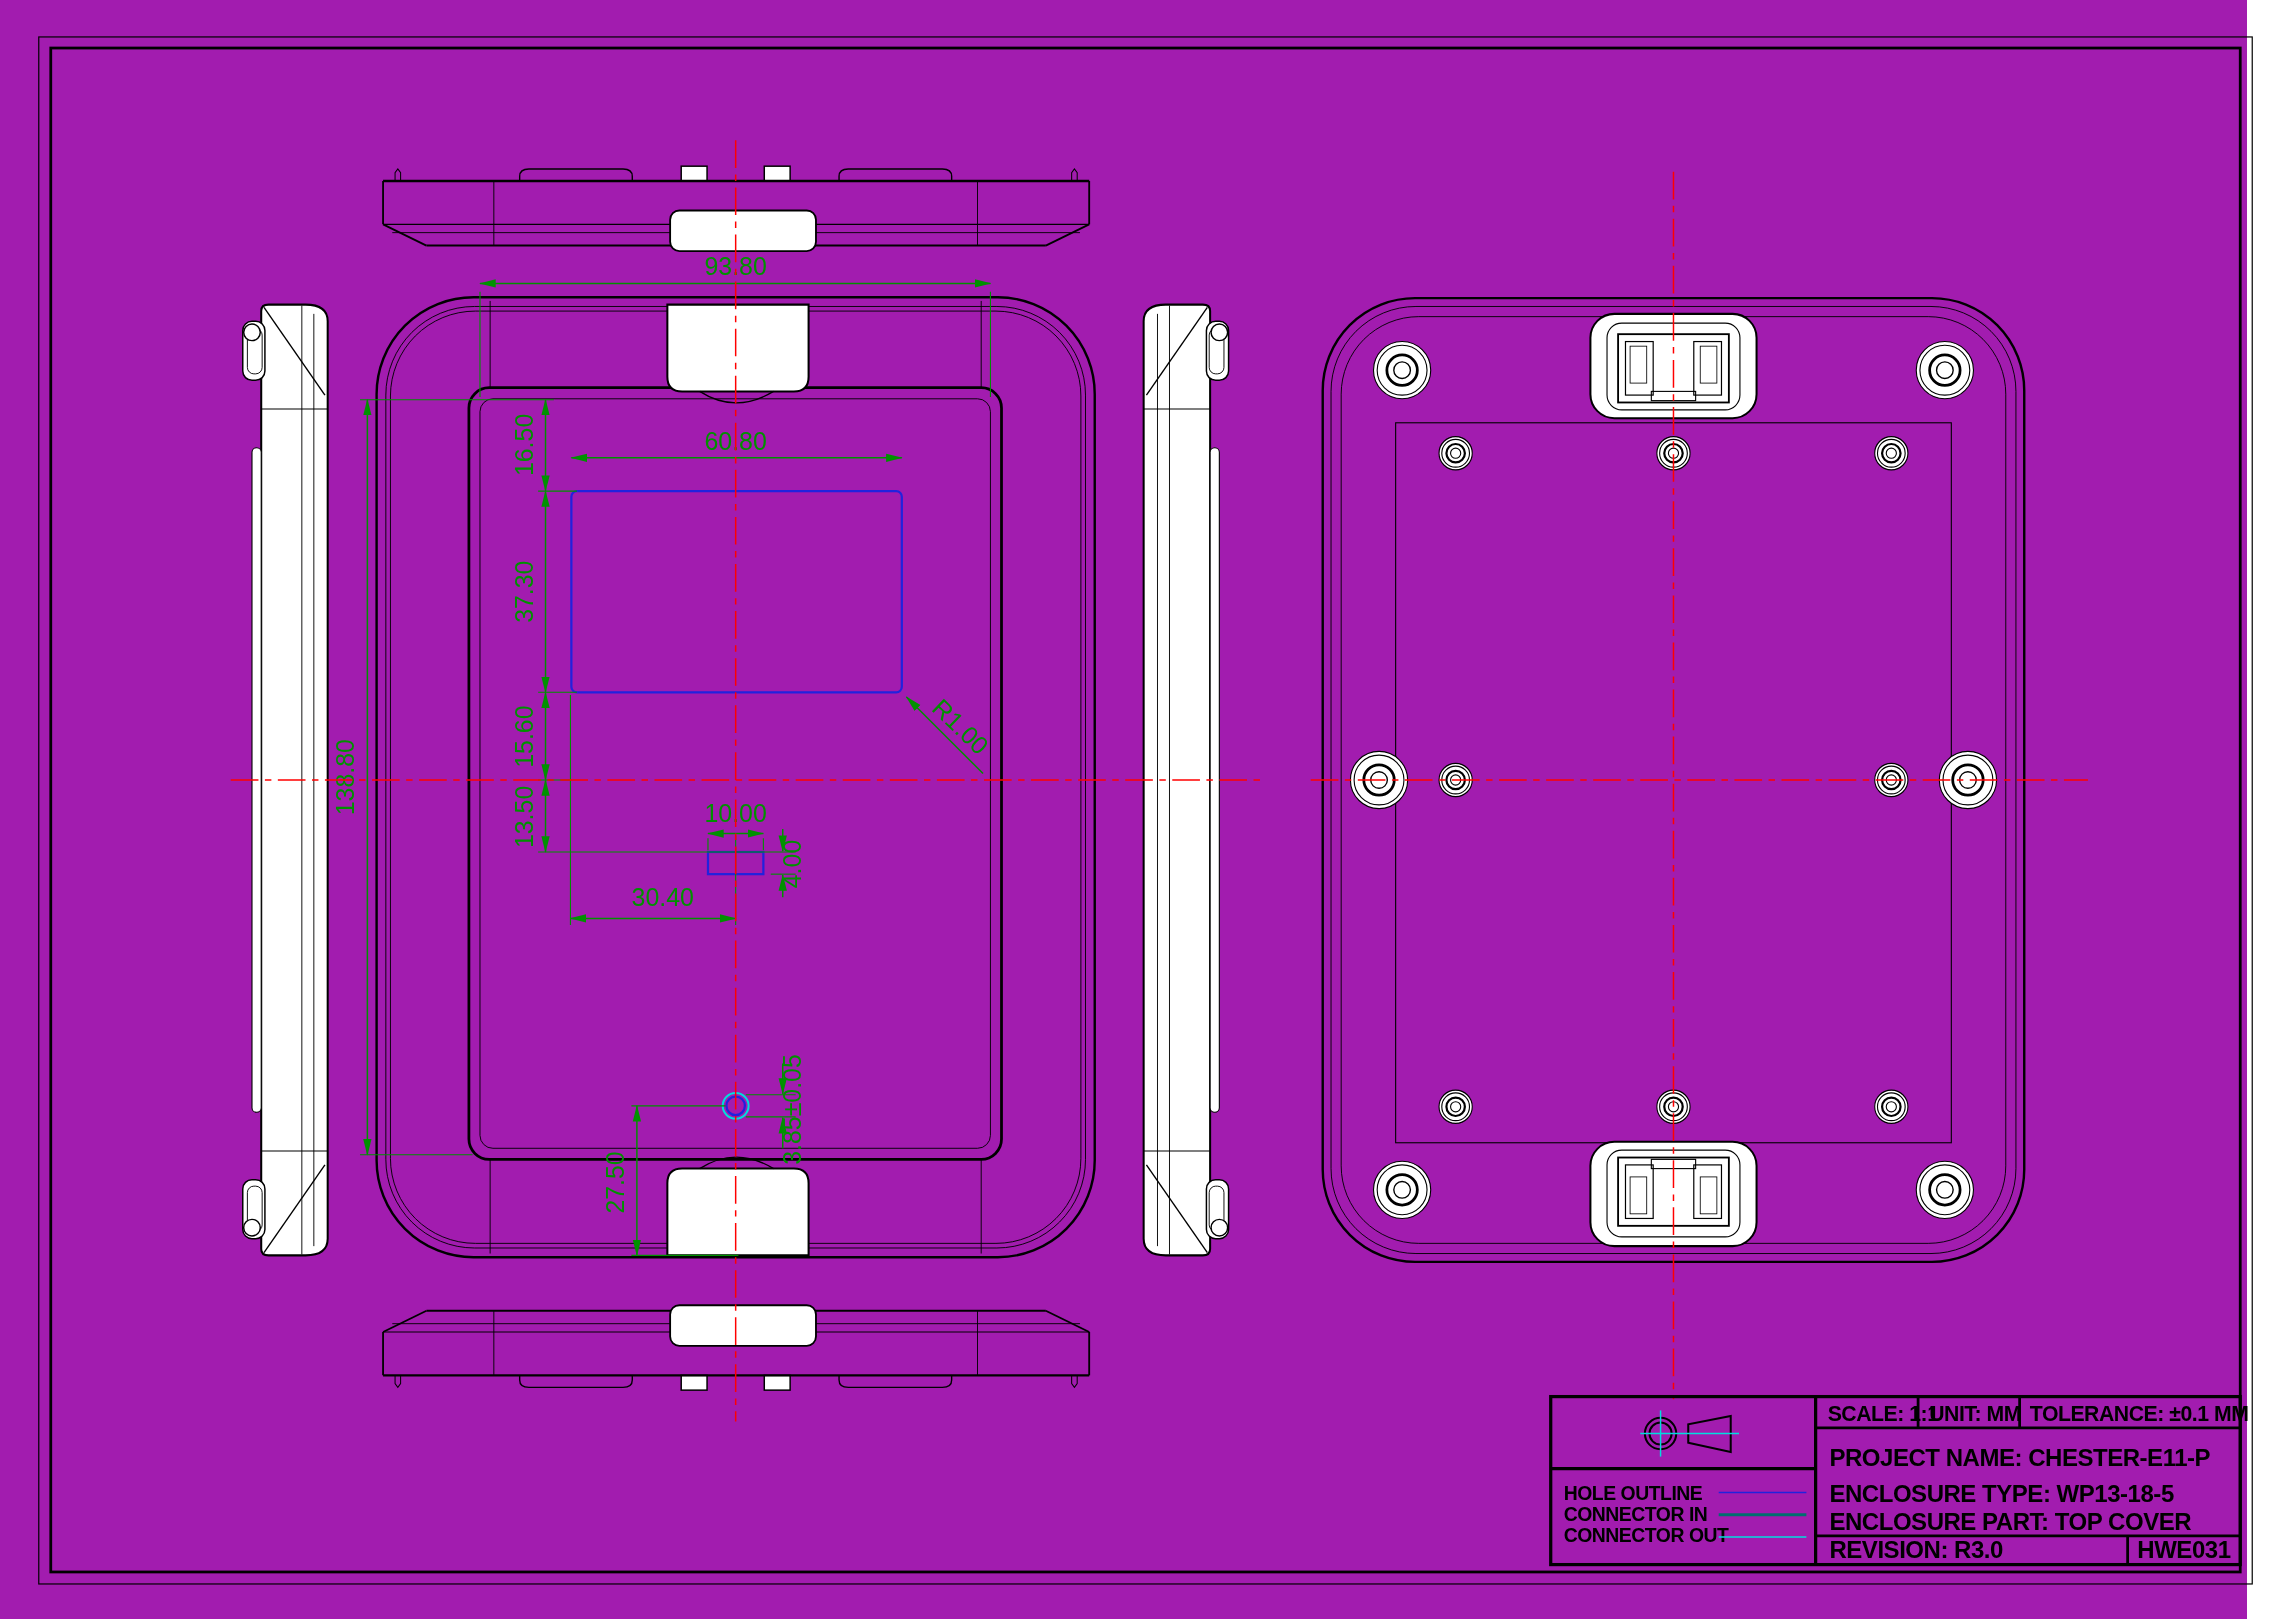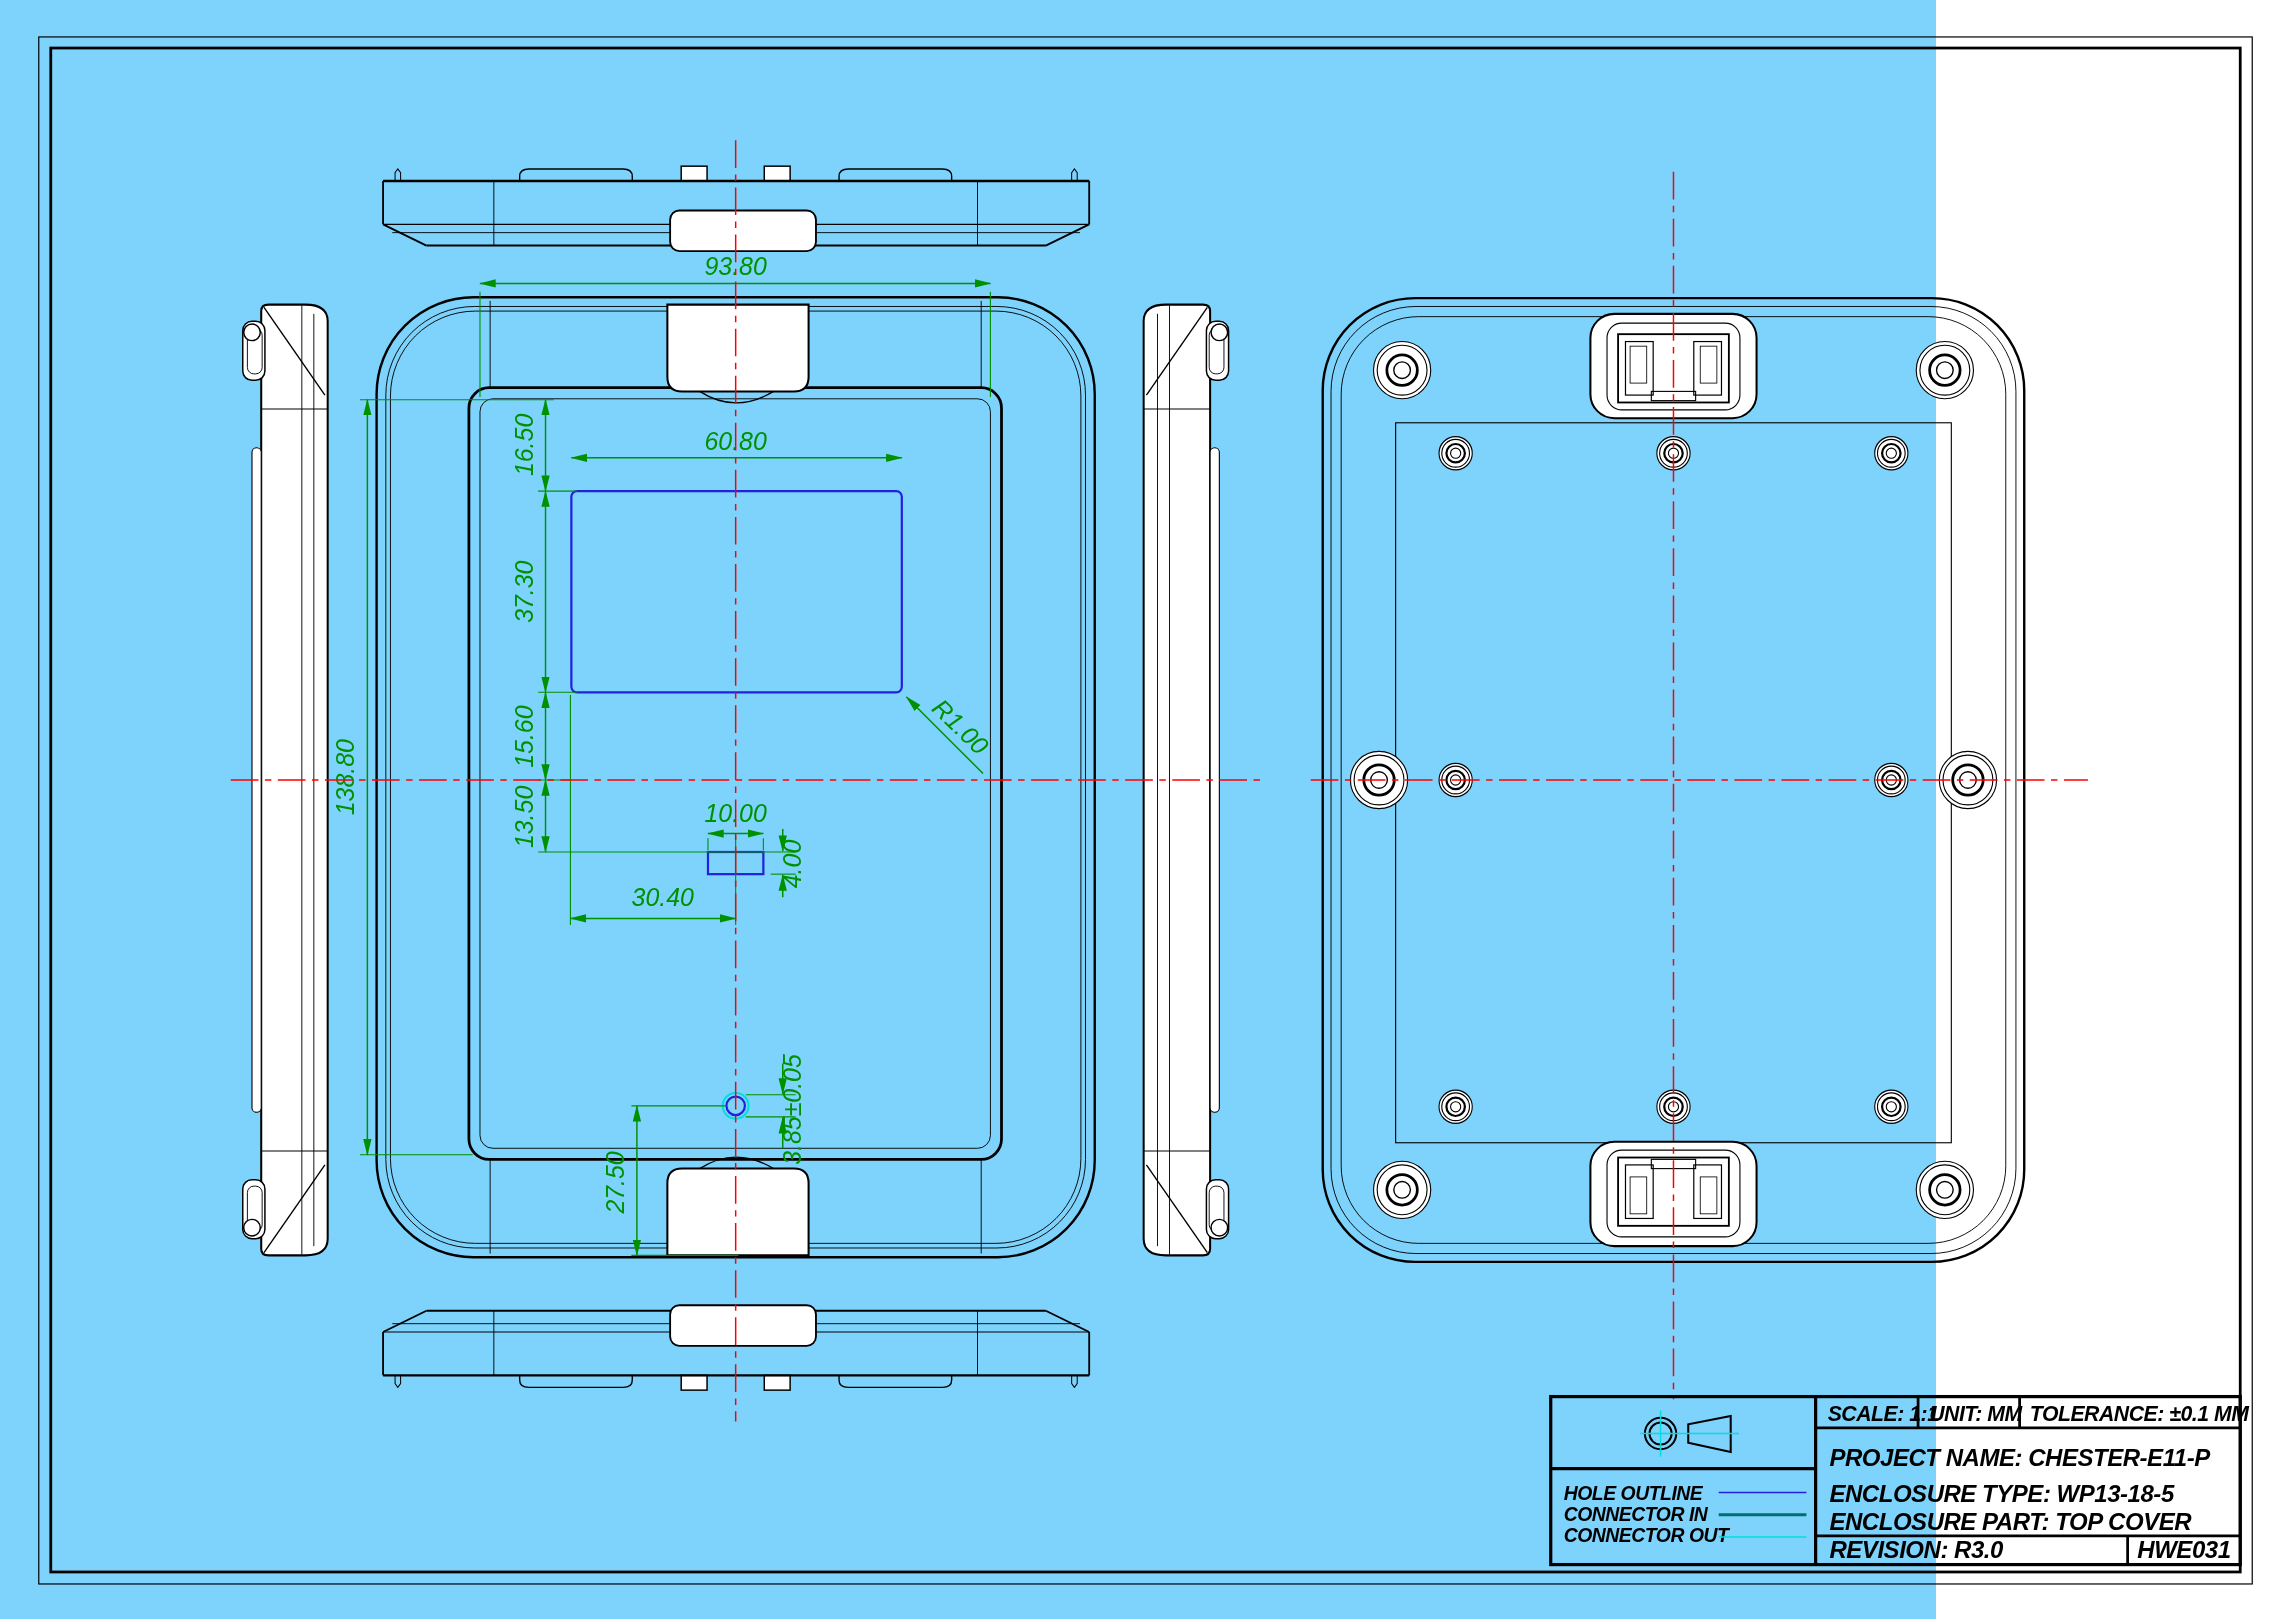--- a/index.html
+++ b/index.html
@@ -1,16 +1,16 @@
 <!DOCTYPE html>
 <html style="font-size:14.8px"><head>
 <meta charset="utf-8">
 <style>
   html,body{margin:0;padding:0;background:#ffffff;}
-  .stage{width:1936px;height:1620px;position:relative;background:#7dd3fc;font-style:italic;}
+  .stage{width:2247px;height:1620px;position:relative;background:#a21caf;}
   svg{display:block;}
   .blk{stroke:#000;fill:none;}
   text{font-family:"Liberation Sans",sans-serif;}
   .dimtxt{font-family:"DejaVu Sans Mono",monospace;font-size:27px;}
   .tbtxt{font-weight:700;font-size:26px;letter-spacing:-0.5px;fill:#000;}
   .tbtxt-sm{font-weight:700;font-size:23px;letter-spacing:-0.5px;fill:#000;}
   .legtxt{font-weight:700;font-size:21px;letter-spacing:-0.5px;fill:#000;}
 </style>
 </head>
 <body>

